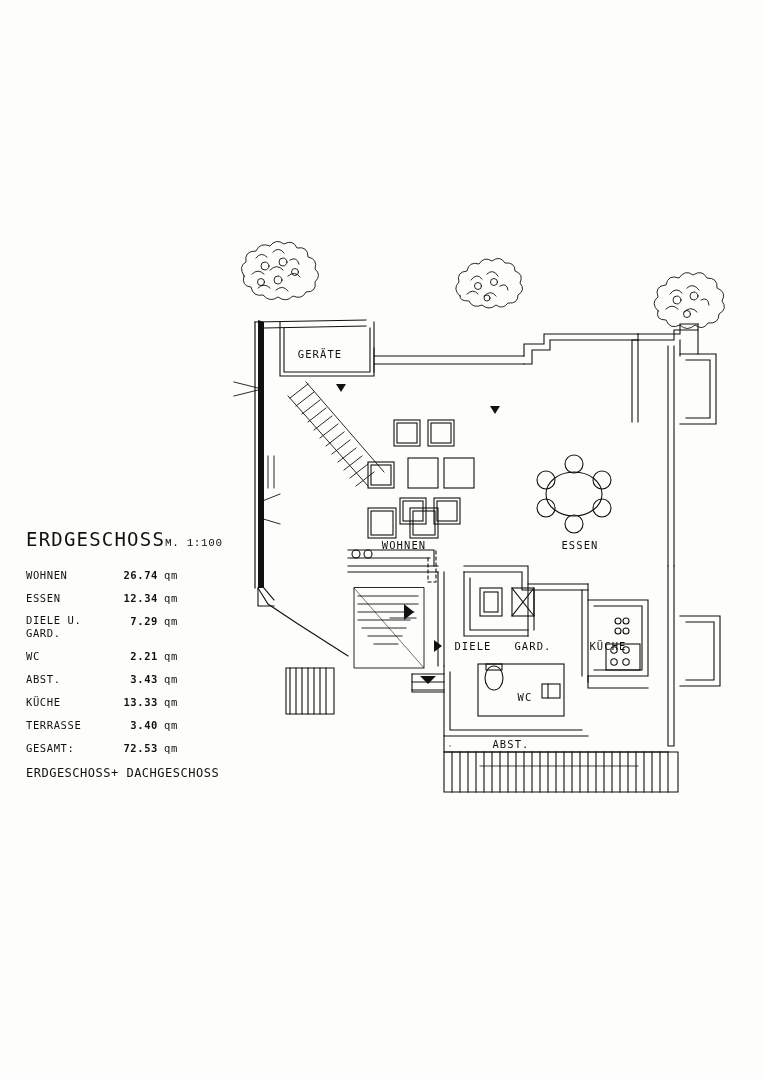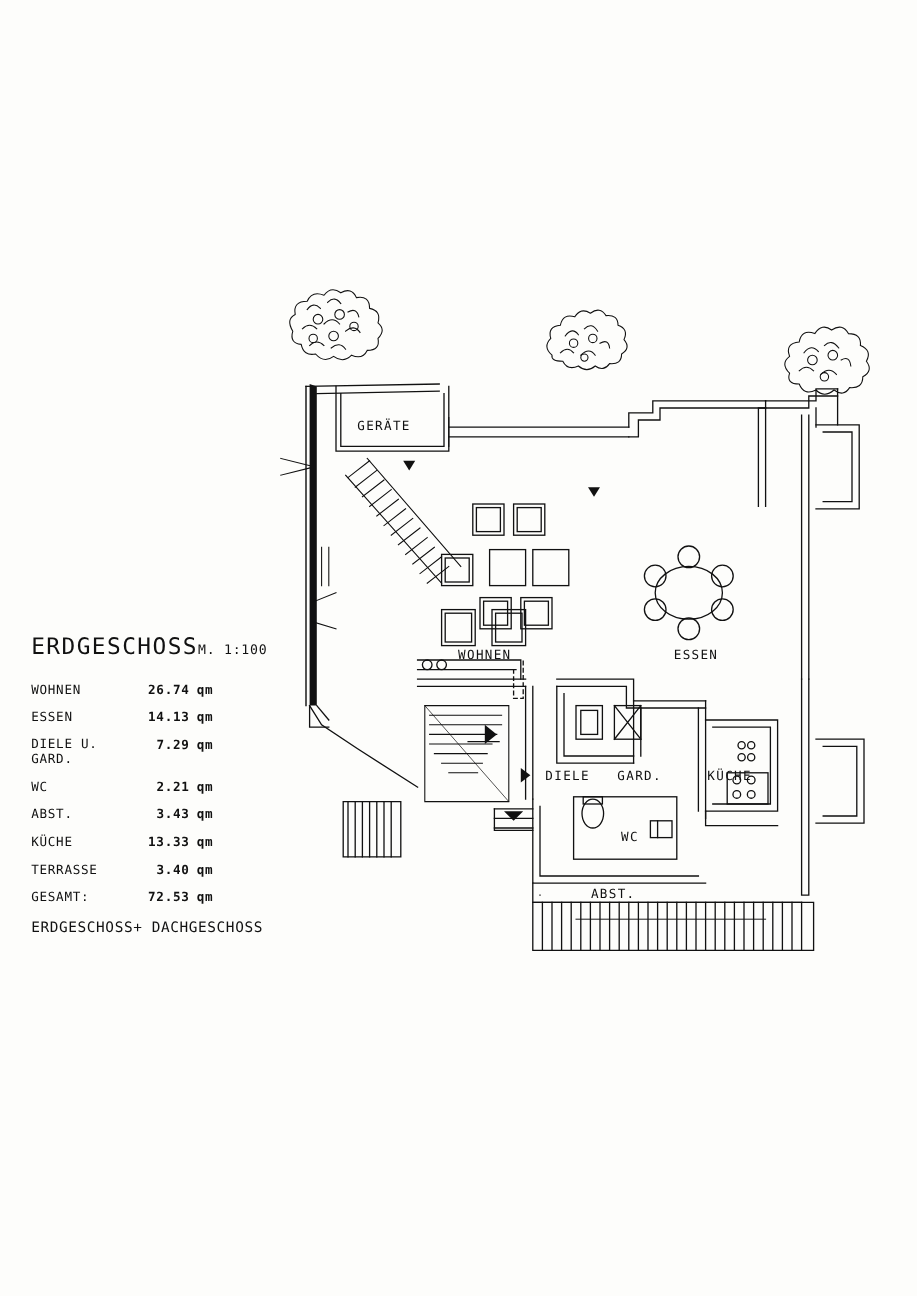--- a/index.html
+++ b/index.html
@@ -35,40 +35,40 @@
     margin-bottom: 18px;
   }
   #legend-title {
     font-size: 19px;
     letter-spacing: 1.2px;
     font-family: "DejaVu Sans Mono", monospace;
   }
   #legend-scale {
     font-size: 11px;
     letter-spacing: 0.6px;
+    font-family: Liberation Mono, monospace;
   }
   .legend-row {
     display: flex;
     font-size: 10.5px;
     letter-spacing: 0.6px;
     line-height: 14px;
     margin-bottom: 9px;
   }
   .legend-row .lbl {
     width: 86px;
     white-space: pre-line;
   }
   .legend-row .val {
     width: 46px;
     text-align: right;
     font-weight: bold;
   }
   .legend-row .unit {
     padding-left: 6px;
-    font-weight: bold;
   }
   .legend-row.two-line .lbl { line-height: 13px; }
   #legend-total-block {
     margin-top: 10px;
     font-size: 12px;
     letter-spacing: 0.5px;
     line-height: 17px;
   }
 
   
@@ -98,21 +98,21 @@
       <div id="legend-scale">M. 1:100</div>
     </div>
 
     <div class="legend-row">
       <div class="lbl">WOHNEN</div>
       <div class="val">26.74</div>
       <div class="unit">qm</div>
     </div>
     <div class="legend-row">
       <div class="lbl">ESSEN</div>
-      <div class="val">14.13</div>
+      <div class="val">12.34</div>
       <div class="unit">qm</div>
     </div>
     <div class="legend-row two-line">
       <div class="lbl">DIELE U.
 GARD.</div>
       <div class="val">7.29</div>
       <div class="unit">qm</div>
     </div>
     <div class="legend-row">
       <div class="lbl">WC</div>

